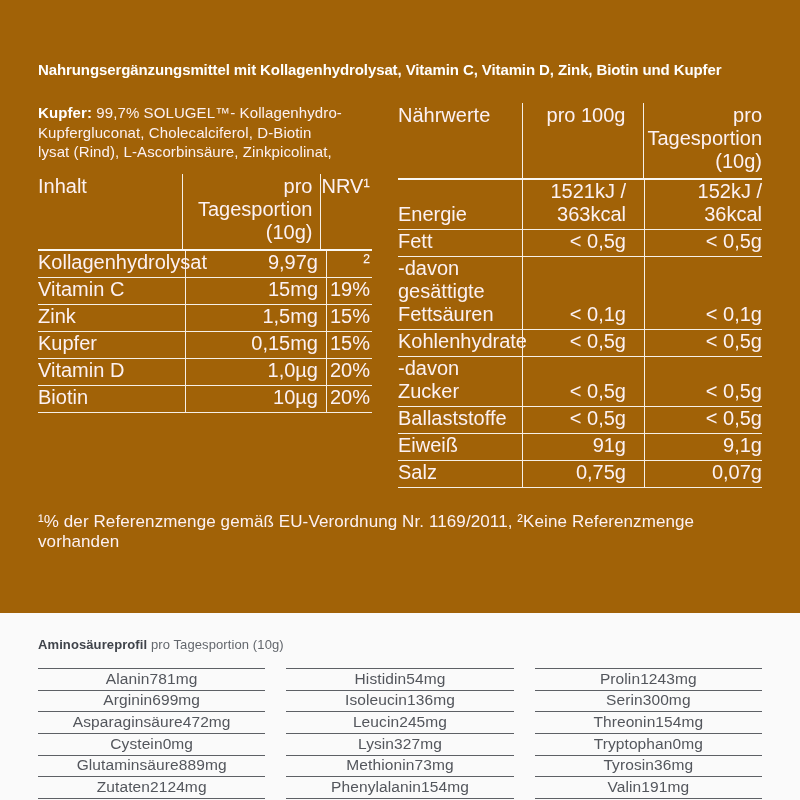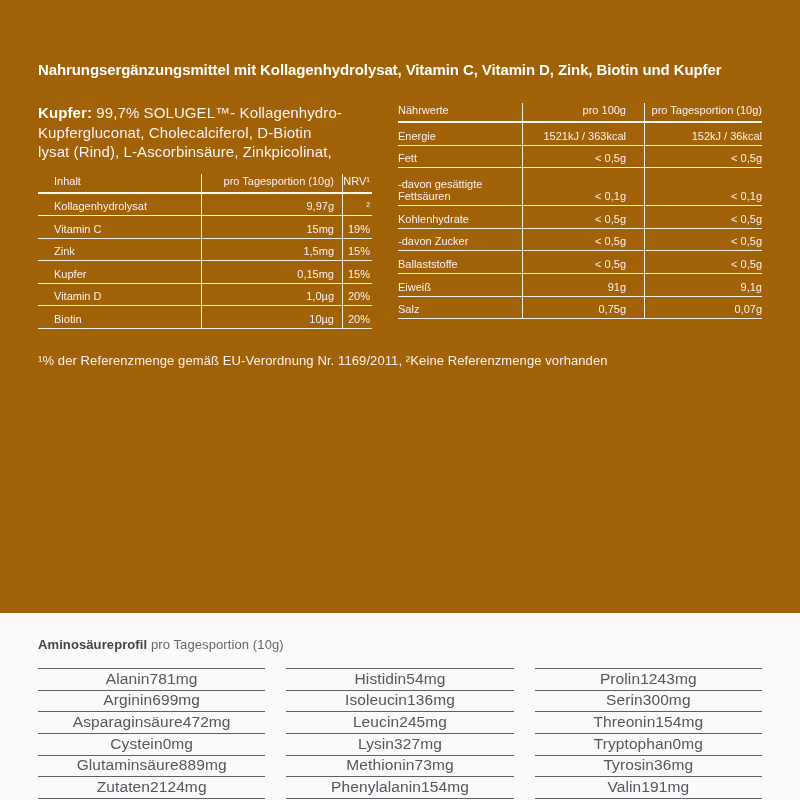--- a/index.html
+++ b/index.html
@@ -16,39 +16,39 @@
   }
   .cols { display:flex; margin-top:23px; }
   .col-left  { width:334px; flex:none; }
   .col-right { width:364px; flex:none; margin-left:26px; }
 
   .ingredients { font-size:15px; line-height:19.5px; letter-spacing:0.1px; }
   .ingredients .line { display:block; white-space:nowrap; }
   .ingredients b { color:#ffffff; font-weight:700; }
 
   
-  .tbl { font-size:11px; color:#fcf1f3; }
+  .tbl { font-size:20px; color:#fcf1f3; }
   .tbl .hrow, .tbl .row { display:flex; align-items:stretch; }
   .tbl .hrow { border-bottom:2.5px solid rgba(255,255,255,0.95); }
   .tbl .row  { border-bottom:1.5px solid rgba(255,255,255,0.9); min-height:22.6px; }
   .cell { display:flex; align-items:flex-end; padding-bottom:3px; }
   .cell.right { justify-content:flex-end; text-align:right; }
   .hrow .cell { align-items:flex-start; padding-top:1px; padding-bottom:5px; }
 
   .itable { margin-top:12px; }
-  .itable .c1 { width:148px; padding-right:6px; border-right:1.5px solid rgba(255,255,255,0.9);margin-left:16px; }
+  .itable .c1 { width:148px; padding-right:6px; border-right:1.5px solid rgba(255,255,255,0.9); }
   .itable .c2 { width:141px; padding-left:4px; padding-right:8px; border-right:1.5px solid rgba(255,255,255,0.9); }
   .itable .c3 { flex:1; padding-right:2px; }
 
   .ntable .c1 { width:125px; padding-right:4px; border-right:1.5px solid rgba(255,255,255,0.9); }
   .ntable .c2 { width:122px; padding-left:3px; padding-right:18px; border-right:1.5px solid rgba(255,255,255,0.9); }
   .ntable .c3 { flex:1; padding-left:3px; }
   .ntable .row.tall { min-height:38px; }
 
-  .footnote { margin-top:24px; font-size:13px; letter-spacing:0.1px; color:#fcf1f3; }
+  .footnote { margin-top:24px; font-size:17px; letter-spacing:0.1px; color:#fcf1f3; }
 
   
   .mid { background:#fafafa; height:218px; padding:22px 38px 0; flex:none; }
   .mid h2 { font-size:13px; line-height:20px; color:#3f434a; font-weight:700; letter-spacing:0.1px; }
   .mid h2 .sub { font-weight:400; color:#63676d; }
   .amino-cols { display:flex; gap:21px; margin-top:13px; }
   .acol { flex:1; border-top:1.2px solid #5d6065; }
   .arow {
     display:flex; justify-content:center; align-items:flex-end;
     height:21.7px; padding-bottom:2px; border-bottom:1.2px solid #5d6065;

